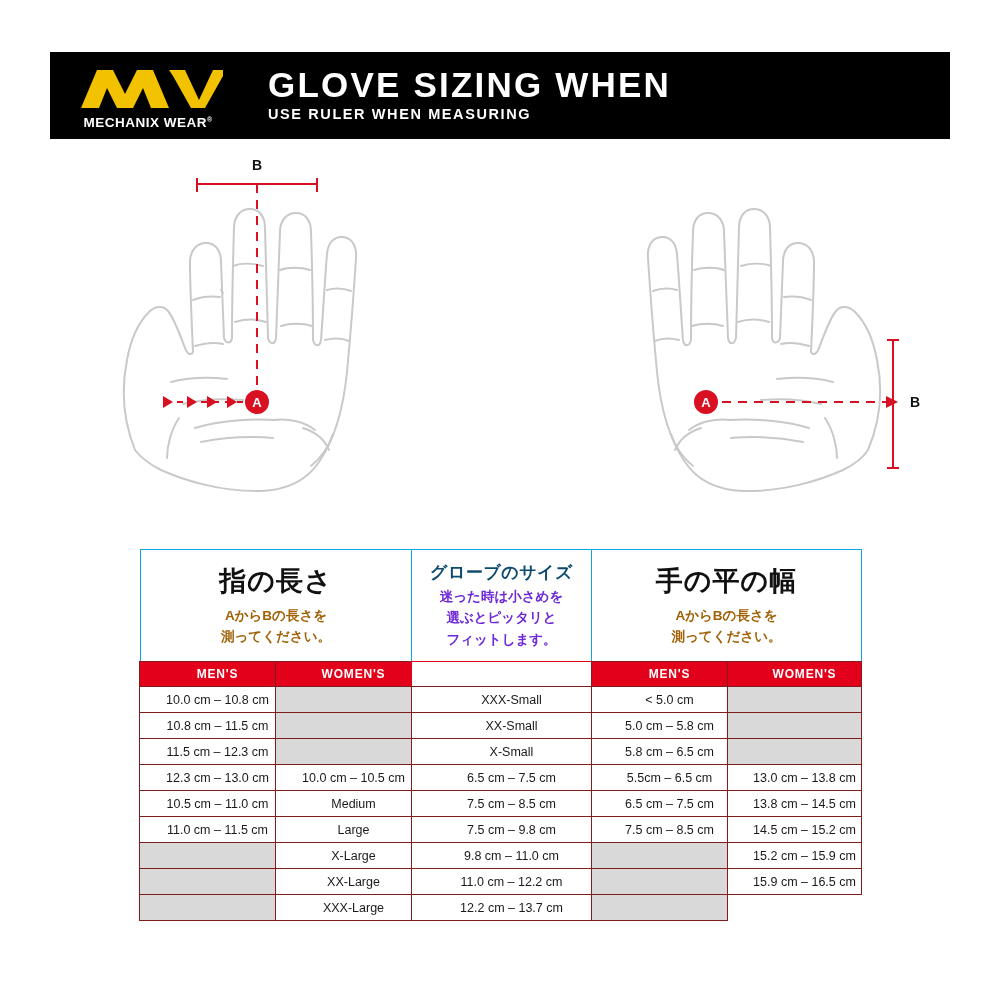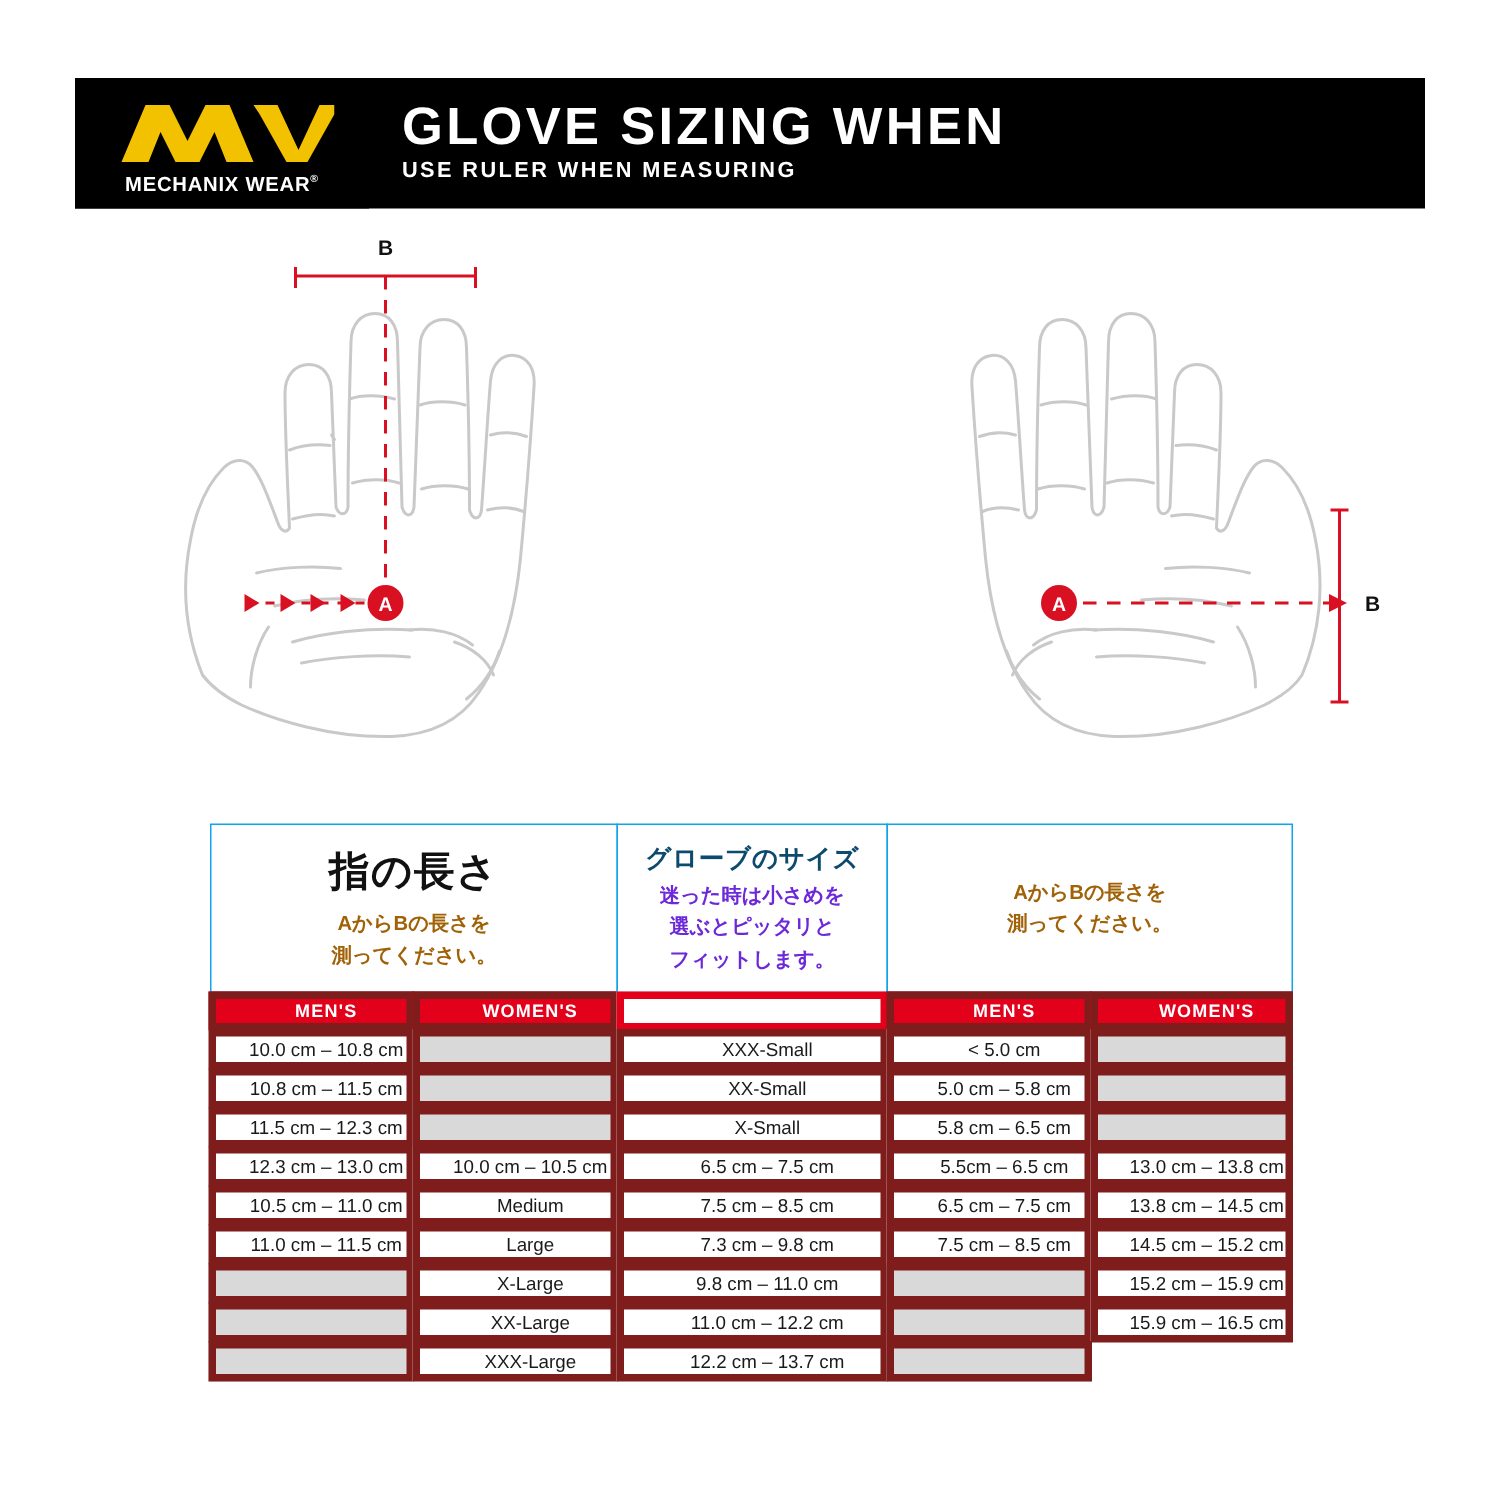--- a/index.html
+++ b/index.html
@@ -95,21 +95,21 @@
     position: absolute;
     left: 140px;
     top: 549px;
     width: 722px;
   }
   .grid {
     display: grid;
     grid-template-columns: 136px 136px 180px 136px 134px;
   }
   .cell {
-    border: 5px solid #7f1d1d;
+    border: 1px solid #7f1d1d;
     margin: -1px 0 0 -1px;
     box-sizing: border-box;
     display: flex;
     align-items: center;
     justify-content: center;
     text-align: left;
     font-size: 12.5px;
     height: 27px;
     background: #ffffff;
     padding-left: 20px;
@@ -324,20 +324,21 @@
     </div>
     <div class="title-cell">
       <div class="t-mid-main">グローブのサイズ</div>
       <div class="t-mid-sub">
         <div>迷った時は小さめを</div>
         <div>選ぶとピッタリと</div>
         <div>フィットします。</div>
       </div>
     </div>
     <div class="title-cell">
+      <div class="t-main">手の平の幅</div>
       <div class="t-sub">
         <div>AからBの長さを</div>
         <div>測ってください。</div>
       </div>
     </div>
   </div>
 
   <div class="grid" id="table-body">
       <div class="cell hdr">MEN'S</div>
       <div class="cell hdr">WOMEN'S</div>
@@ -364,21 +365,21 @@
       <div class="cell">6.5 cm – 7.5 cm</div>
       <div class="cell">5.5cm – 6.5 cm</div>
       <div class="cell">13.0 cm – 13.8 cm</div>
       <div class="cell">10.5 cm – 11.0 cm</div>
       <div class="cell">Medium</div>
       <div class="cell">7.5 cm – 8.5 cm</div>
       <div class="cell">6.5 cm – 7.5 cm</div>
       <div class="cell">13.8 cm – 14.5 cm</div>
       <div class="cell">11.0 cm – 11.5 cm</div>
       <div class="cell">Large</div>
-      <div class="cell">7.3 cm – 9.8 cm</div>
+      <div class="cell">7.5 cm – 9.8 cm</div>
       <div class="cell">7.5 cm – 8.5 cm</div>
       <div class="cell">14.5 cm – 15.2 cm</div>
       <div class="cell empty"></div>
       <div class="cell">X-Large</div>
       <div class="cell">9.8 cm – 11.0 cm</div>
       <div class="cell empty"></div>
       <div class="cell">15.2 cm – 15.9 cm</div>
       <div class="cell empty"></div>
       <div class="cell">XX-Large</div>
       <div class="cell">11.0 cm – 12.2 cm</div>

